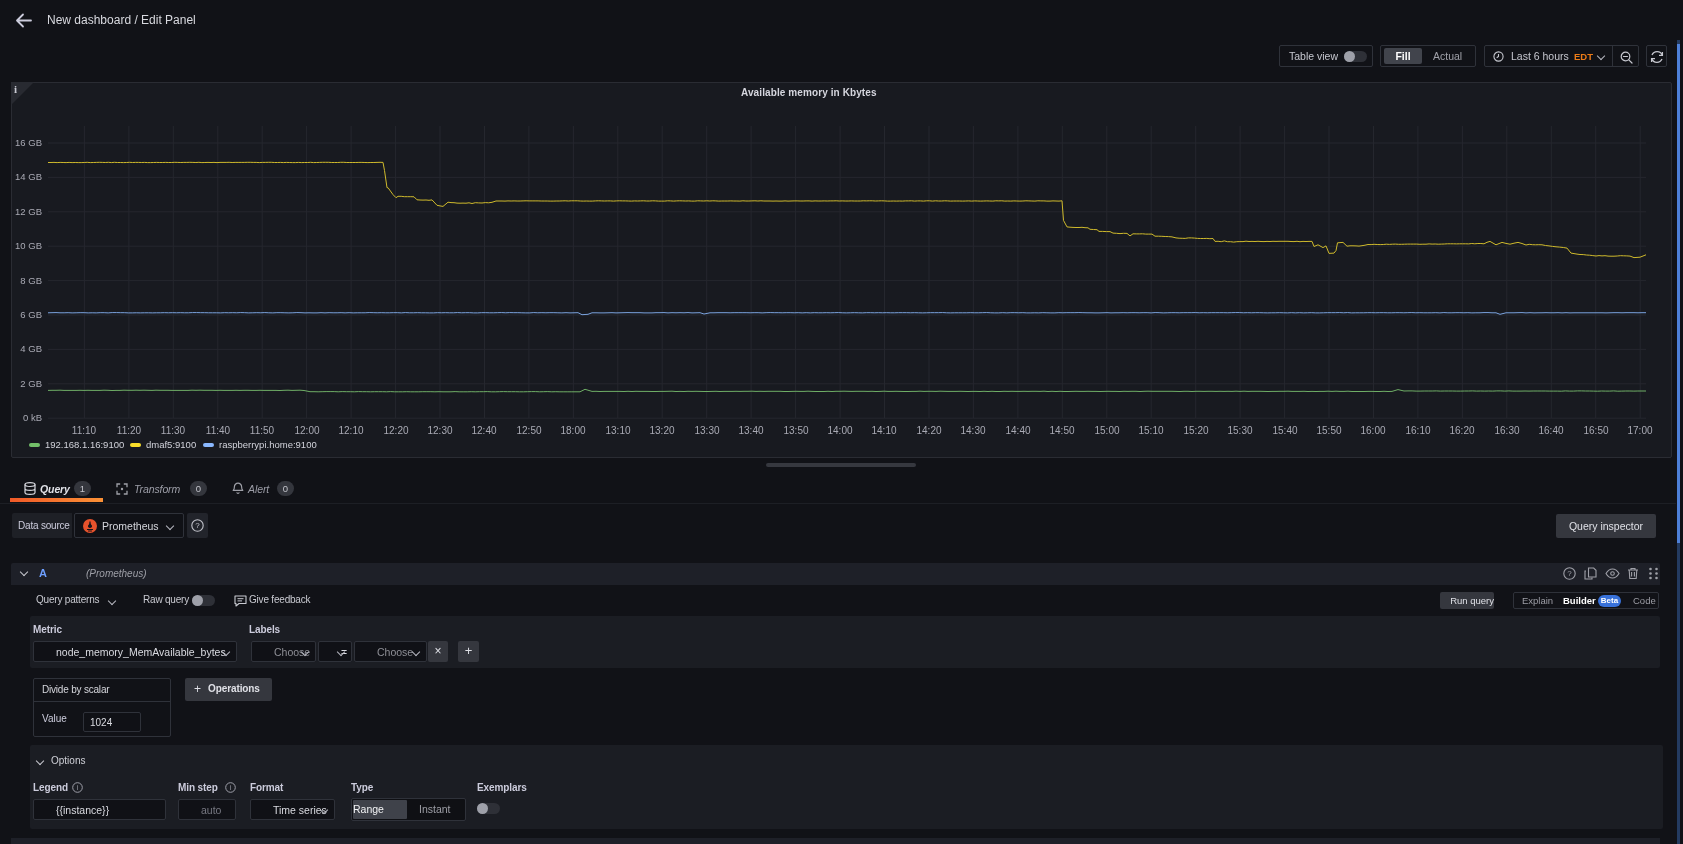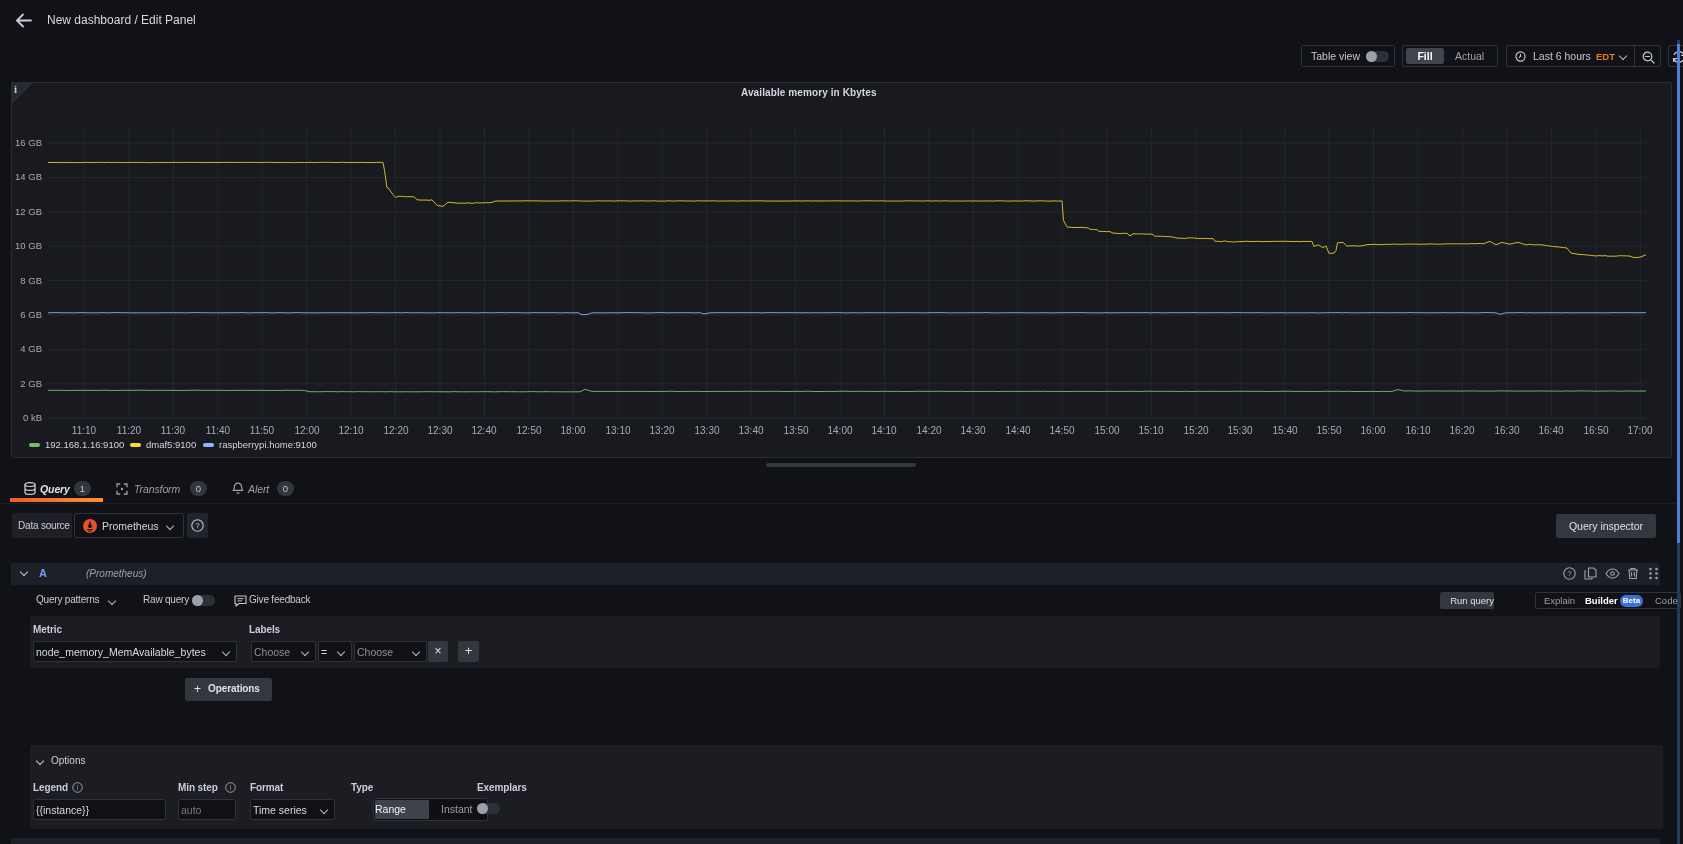--- a/index.html
+++ b/index.html
@@ -1,33 +1,33 @@
 <!DOCTYPE html>
 <html><head><meta charset="utf-8"><style>
 * { margin:0; padding:0; box-sizing:border-box; }
 html,body { width:1683px; height:844px; background:#111217; overflow:hidden;
   font-family:"Liberation Sans",sans-serif; color:#ccccdc; }
 #page { position:relative; width:1683px; height:844px; }
 .abs { position:absolute; }
 div, span { white-space:nowrap; }
-.bord { border:1px solid #2f323a; border-radius:2px;margin-left:22px; }
+.bord { border:1px solid #2f323a; border-radius:2px; }
 .btn { background:#35373e; border-radius:2px; color:#dfe0e6; }
 .gray { color:#9d9ea8; }
 svg { display:block; }
 .yl { position:absolute; left:0; width:42px; text-align:right; font-size:9.5px; color:#a9aab4; }
 .xl { position:absolute; top:425px; width:60px; text-align:center; font-size:10px; color:#a9aab4; }
 .toggle { position:absolute; width:23px; height:11px; border-radius:5.5px; background:#2e3037; }
 .toggle i { position:absolute; left:0px; top:0px; width:11px; height:11px; border-radius:50%; background:#9ea0a9; }
 .chev { display:inline-block; width:6px; height:6px; border-right:1.4px solid #b7b8c1; border-bottom:1.4px solid #b7b8c1; transform:rotate(45deg); }
 .badge { position:absolute; top:481px; height:15px; border-radius:8px; background:#34363d; color:#c4c5cc; font-size:9.5px; text-align:center; line-height:15px; }
 .tabtxt { position:absolute; top:483px; font-size:10.5px; letter-spacing:-0.1px;font-style:italic; }
 .lbl { position:absolute; font-size:10px; font-weight:bold; color:#ccccdc; letter-spacing:-0.1px; }
 .t10 { font-size:10px; letter-spacing:-0.2px; color:#c9cad1; }
 .inp { position:absolute; background:#101116; border:1px solid #2f323a; border-radius:2px; font-size:10.5px; color:#d9dae0; }
-.inp .t { position:absolute; left:2px; top:4px; white-space:nowrap; }
+.inp .t { position:absolute; left:22px; top:4px; white-space:nowrap; }
 .inp .c { position:absolute; right:7px; top:7px; }
 </style></head>
 <body>
 <div id="page">
 
 <svg class="abs" style="left:15px;top:12px" width="18" height="17" viewBox="0 0 18 17">
  <path d="M16 8.5 H2.5 M8 2.5 L2 8.5 L8 14.5" stroke="#ccccdc" stroke-width="1.8" fill="none" stroke-linecap="round" stroke-linejoin="round"></path>
 </svg>
 <div class="abs" style="left:47px;top:13px;font-size:12px;color:#d8d9df">New dashboard / Edit Panel</div>
 
@@ -295,20 +295,29 @@
       <span class="t">=</span>
       <span class="c chev"></span>
     </div>
 <div class="inp" style="left:354px;top:641px;width:73px;height:21px">
       <span class="t" style="color:#8e8f96">Choose</span>
       <span class="c chev"></span>
     </div>
 <div class="abs btn" style="left:428px;top:641px;width:20px;height:21px;font-size:12px;text-align:center;line-height:20px">×</div>
 <div class="abs btn" style="left:458px;top:641px;width:21px;height:21px;font-size:13px;text-align:center;line-height:20px">+</div>
 
+<div class="abs bord" style="left:33px;top:678px;width:138px;height:59px;border-radius:2px">
+  <div style="position:absolute;left:0;top:0;width:100%;height:23px;border-bottom:1px solid #2f323a">
+    <span style="position:absolute;left:8px;top:5px;font-size:10px;letter-spacing:-0.2px;color:#d5d6dc">Divide by scalar</span>
+  </div>
+  <span style="position:absolute;left:8px;top:34px;font-size:10px;color:#ccccdc">Value</span>
+  <div style="position:absolute;left:49px;top:33px;width:58px;height:20px;background:#101116;border:1px solid #2f323a;border-radius:2px">
+    <span style="position:absolute;left:6px;top:4px;font-size:10px;color:#d9dae0">1024</span>
+  </div>
+</div>
 <div class="abs btn" style="left:185px;top:678px;width:87px;height:23px">
   <span style="position:absolute;left:9px;top:4px;font-size:12px">+</span>
   <span style="position:absolute;left:23px;top:5px;font-size:10px;font-weight:bold;letter-spacing:-0.1px">Operations</span>
 </div>
 
 <div class="abs" style="left:30px;top:745px;width:1633px;height:84px;background:#1b1d23;border-radius:2px"></div>
 <span class="chev" style="position:absolute;left:37px;top:758px;border-color:#c8c9d0"></span>
 <div class="abs" style="left:51px;top:755px;font-size:10px;color:#cfd0d7">Options</div>
 
 <div class="lbl" style="left:33px;top:782px">Legend</div>

